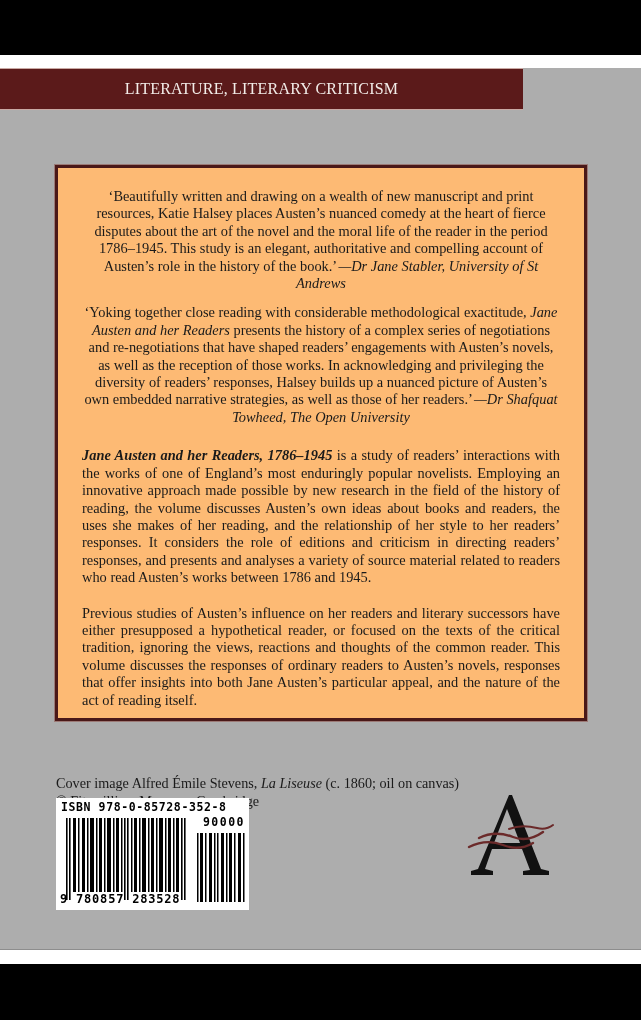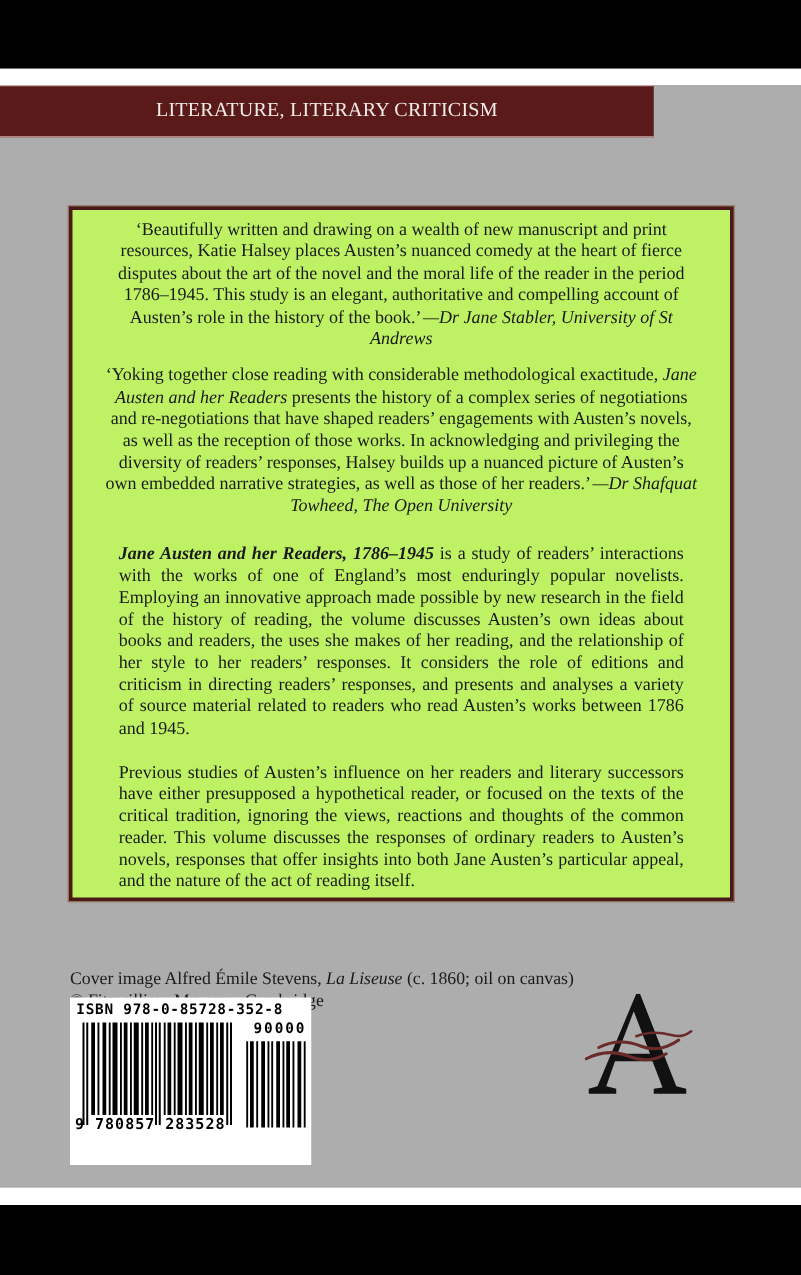--- a/index.html
+++ b/index.html
@@ -39,58 +39,58 @@
       color: #f2ece8;
       font-size: 16px;
       letter-spacing: 0.2px;
       text-transform: uppercase;
     }
     .blurb-box {
       position: absolute;
       left: 55px; top: 97px;
       width: 532px; height: 556px;
       box-sizing: border-box;
-      background: #bef264;
+      background: #fdba74;
       border: 3px solid #4a1818;
       box-shadow: 0 0 0 1px #9c7a76;
-      padding: 8px 24px 0 24px;
+      padding: 20px 24px 0 24px;
     }
     .quote {
       text-align: center;
       font-size: 14.4px;
       line-height: 17.4px;
       margin: 0;
     }
     .quote + .quote { margin-top: 12px; }
     .quote i { font-style: italic; }
     .body-para {
       text-align: justify;
       font-size: 14.4px;
       line-height: 17.4px;
-      margin: 13px;
+      margin: 0;
     }
     .body-para.first { margin-top: 21px; }
     .body-para + .body-para { margin-top: 18px; }
     .body-para b i, .body-para .bi { font-weight: bold; font-style: italic; }
     .body-para b { font-weight: bold; }
 
     .credit {
       position: absolute;
       left: 56px; top: 658px;
       font-size: 14.2px;
       line-height: 18px;
       color: #1a1a1a;
       margin-top: 48px;
     }
     .credit i { font-style: italic; }
 
     .barcode {
       position: absolute;
       left: 56px; top: 730px;
-      width: 193px; height: 134px;
+      width: 193px; height: 112px;
       background: #ffffff;
       box-sizing: border-box;
     }
     .isbn-text {
       position: absolute; left: 5px; top: 2px;
       font-family: "DejaVu Sans Mono", "Liberation Mono", monospace;
       font-size: 11.5px; font-weight: bold; letter-spacing: 0.6px;
       color: #000;
       white-space: nowrap;
     }

